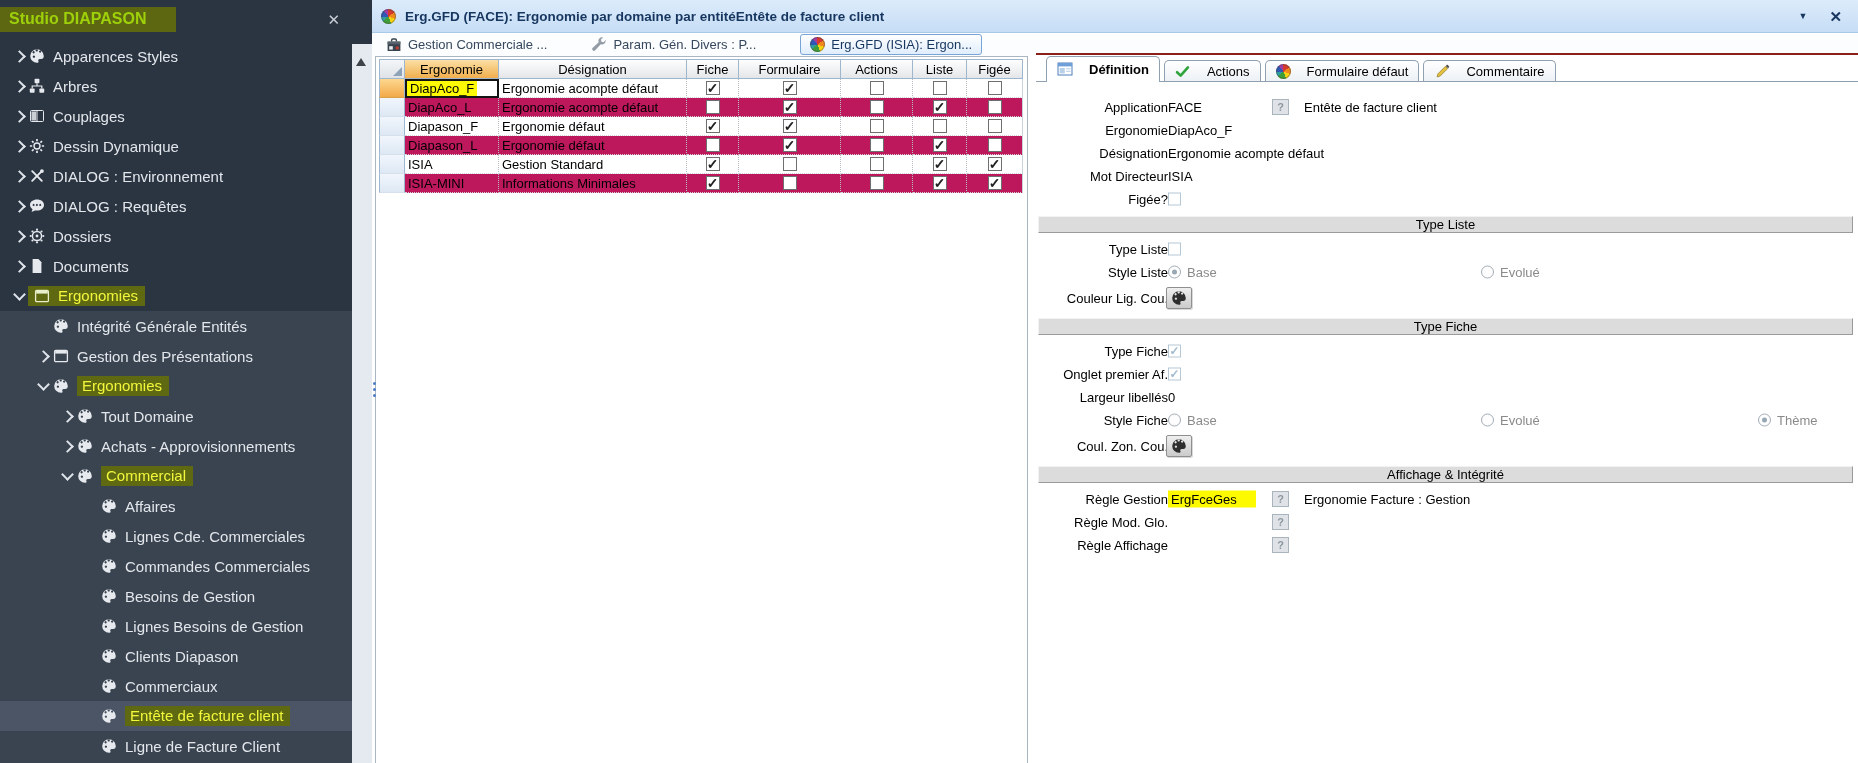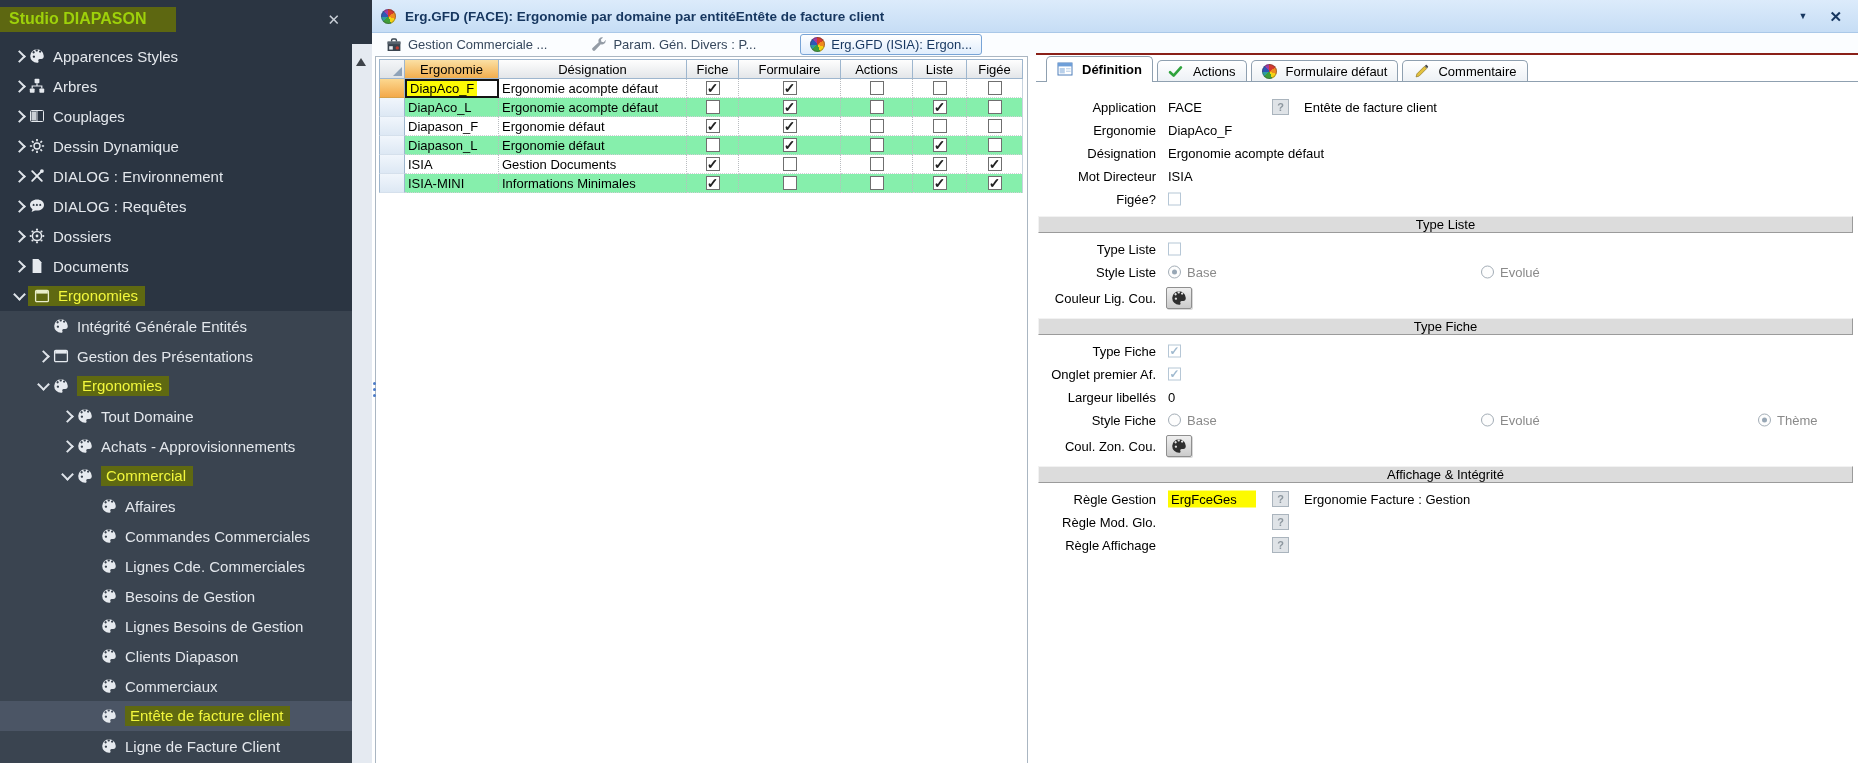--- a/index.html
+++ b/index.html
@@ -70,46 +70,46 @@
   .hc.corner{border-left:1px solid #9eb6ce;background:linear-gradient(#f4f6f8,#dfe3e7);position:relative;}
   .hc.corner::after{content:"";position:absolute;right:2px;bottom:2px;
     border-style:solid;border-width:0 0 9px 9px;border-color:transparent transparent #8fa3b8 transparent;}
   .hc.orange{background:linear-gradient(#fbe0a4,#f2ae4e);}
   .gc{height:19px;box-sizing:border-box;border-left:1px solid #9eb6ce;border-right:1px solid #9eb6ce;
     border-bottom:1px solid #d5e0ec;background:linear-gradient(#f1f6fc,#dde8f4);}
   .gc.gsel{background:linear-gradient(#fcd88f,#f3a94a);border-bottom-color:#d8a24a;}
   .tc{height:19px;box-sizing:border-box;display:flex;align-items:center;padding:0 3px;
     border-right:1px dotted #b9bcc0;border-bottom:1px dotted #cfd2d6;font-size:13px;background:#fff;
     white-space:nowrap;overflow:hidden;}
-  .tc.alt{background:#86efac;}
+  .tc.alt{background:#be185d;}
   .tc.cc{justify-content:center;padding:0;}
   .tc.lastcol{border-right:1px solid #c7d3df;}
   .selcell{border:2px solid #141414;padding:0;background:#fff;}
   .selcell .yel{background:#fdfa04;height:100%;display:flex;align-items:center;padding:0 3px;}
   .cb{box-sizing:border-box;width:14px;height:14px;border:1px solid #6f6f6f;background:#fff;
     display:flex;align-items:center;justify-content:center;font-size:14px;font-weight:700;color:#222;
     line-height:10px;overflow:visible;}
   .cb.dis{border-color:#b6c7d6;color:#9fb9cf;width:13px;height:13px;font-size:12px;}
 
   
   #right-panel{position:absolute;left:1036px;top:53px;width:822px;height:710px;box-sizing:border-box;
     background:#fff;border-top:2px solid #8a2018;}
   #ptabs{height:26px;display:flex;align-items:flex-end;padding-left:10px;border-bottom:1px solid #8fa0b0;}
-  .ptab{height:21px;box-sizing:border-box;display:flex;align-items:center;gap:9px;padding:0 10px;
+  .ptab{height:21px;box-sizing:border-box;display:flex;align-items:center;gap:16px;padding:0 10px;
     border:1px solid #8fa0b0;border-bottom:none;border-radius:5px 5px 0 0;
     background:linear-gradient(#ffffff,#edf1f5);font-size:13px;color:#000;margin-right:4px;
     white-space:nowrap;cursor:pointer;}
   .ptab .icn{margin-right:0;width:16px;flex:0 0 16px;color:#444;}
   .ptab.active{height:25px;font-weight:700;background:#fff;position:relative;}
   .ptab.active::after{content:"";position:absolute;left:0;right:0;bottom:-1px;height:1px;background:#fff;}
   #form{position:relative;padding-top:13px;font-size:13px;color:#000;}
   .frow{position:relative;height:23px;}
   .frow.tall{height:29px;}
   .frow>*{position:absolute;top:50%;transform:translateY(-50%);}
-  .flabel{left:0;width:120px;text-align:right;white-space:nowrap;}
+  .flabel{left:12px;width:120px;text-align:right;white-space:nowrap;}
   .fval{white-space:nowrap;}
   .vhl{background:#fdfa00;min-width:88px;padding:1px 3px;box-sizing:border-box;}
   .fafter{white-space:nowrap;}
   .helpbtn{width:17px;height:16px;background:#dfe3e7;border:1px solid #aab4bd;color:#8d979f;
     font-size:11px;font-weight:700;display:flex;align-items:center;justify-content:center;
     box-sizing:border-box;cursor:default;}
   .ropt{display:flex;align-items:center;gap:6px;color:#8a8a8a;white-space:nowrap;}
   .rad{box-sizing:border-box;width:13px;height:13px;border-radius:50%;border:1px solid #a3adb6;
     background:#fdfdfd;position:relative;display:block;}
   .rad.sel::after{content:"";position:absolute;left:3px;top:3px;width:5px;height:5px;border-radius:50%;
@@ -341,30 +341,30 @@
           </span>
           <span class="slabel">Affaires</span>
         </div>
         <div class="srow light">
           <span class="chevbox" style="margin-left: 82px;"></span>
           <span class="icn">
             <svg width="16" height="16" viewBox="0 0 16 16">
               <path fill="currentColor" fill-rule="evenodd" d="M8 1.2a6.8 6.8 0 1 0 0 13.6c1.5 0 1.8-1 1.4-1.8-.5-1 .1-2 1.3-2h1.6c1.5 0 2.5-1.2 2.5-3A6.9 6.9 0 0 0 8 1.2zM4.6 5.4a1.15 1.15 0 1 1 .02 0zM7.7 3.5a1.15 1.15 0 1 1 .02 0zm3.4 1.2a1.15 1.15 0 1 1 .02 0zM4.9 9.8a1.15 1.15 0 1 1 .02 0z"></path>
             </svg>
           </span>
+          <span class="slabel">Lignes Cde. Commerciales</span>
+        </div>
+        <div class="srow light">
+          <span class="chevbox" style="margin-left: 82px;"></span>
+          <span class="icn">
+            <svg width="16" height="16" viewBox="0 0 16 16">
+              <path fill="currentColor" fill-rule="evenodd" d="M8 1.2a6.8 6.8 0 1 0 0 13.6c1.5 0 1.8-1 1.4-1.8-.5-1 .1-2 1.3-2h1.6c1.5 0 2.5-1.2 2.5-3A6.9 6.9 0 0 0 8 1.2zM4.6 5.4a1.15 1.15 0 1 1 .02 0zM7.7 3.5a1.15 1.15 0 1 1 .02 0zm3.4 1.2a1.15 1.15 0 1 1 .02 0zM4.9 9.8a1.15 1.15 0 1 1 .02 0z"></path>
+            </svg>
+          </span>
           <span class="slabel">Commandes Commerciales</span>
-        </div>
-        <div class="srow light">
-          <span class="chevbox" style="margin-left: 82px;"></span>
-          <span class="icn">
-            <svg width="16" height="16" viewBox="0 0 16 16">
-              <path fill="currentColor" fill-rule="evenodd" d="M8 1.2a6.8 6.8 0 1 0 0 13.6c1.5 0 1.8-1 1.4-1.8-.5-1 .1-2 1.3-2h1.6c1.5 0 2.5-1.2 2.5-3A6.9 6.9 0 0 0 8 1.2zM4.6 5.4a1.15 1.15 0 1 1 .02 0zM7.7 3.5a1.15 1.15 0 1 1 .02 0zm3.4 1.2a1.15 1.15 0 1 1 .02 0zM4.9 9.8a1.15 1.15 0 1 1 .02 0z"></path>
-            </svg>
-          </span>
-          <span class="slabel">Lignes Cde. Commerciales</span>
         </div>
         <div class="srow light">
           <span class="chevbox" style="margin-left: 82px;"></span>
           <span class="icn">
             <svg width="16" height="16" viewBox="0 0 16 16">
               <path fill="currentColor" fill-rule="evenodd" d="M8 1.2a6.8 6.8 0 1 0 0 13.6c1.5 0 1.8-1 1.4-1.8-.5-1 .1-2 1.3-2h1.6c1.5 0 2.5-1.2 2.5-3A6.9 6.9 0 0 0 8 1.2zM4.6 5.4a1.15 1.15 0 1 1 .02 0zM7.7 3.5a1.15 1.15 0 1 1 .02 0zm3.4 1.2a1.15 1.15 0 1 1 .02 0zM4.9 9.8a1.15 1.15 0 1 1 .02 0z"></path>
             </svg>
           </span>
           <span class="slabel">Besoins de Gestion</span>
         </div>
@@ -543,21 +543,21 @@
           <span class="cb"></span>
         </div>
         <div class="tc cc alt">
           <span class="cb on">✓</span>
         </div>
         <div class="tc cc alt lastcol">
           <span class="cb"></span>
         </div>
         <div class="gc"></div>
         <div class="tc">ISIA</div>
-        <div class="tc">Gestion Documents</div>
+        <div class="tc">Gestion Standard</div>
         <div class="tc cc">
           <span class="cb on">✓</span>
         </div>
         <div class="tc cc">
           <span class="cb"></span>
         </div>
         <div class="tc cc">
           <span class="cb"></span>
         </div>
         <div class="tc cc">

